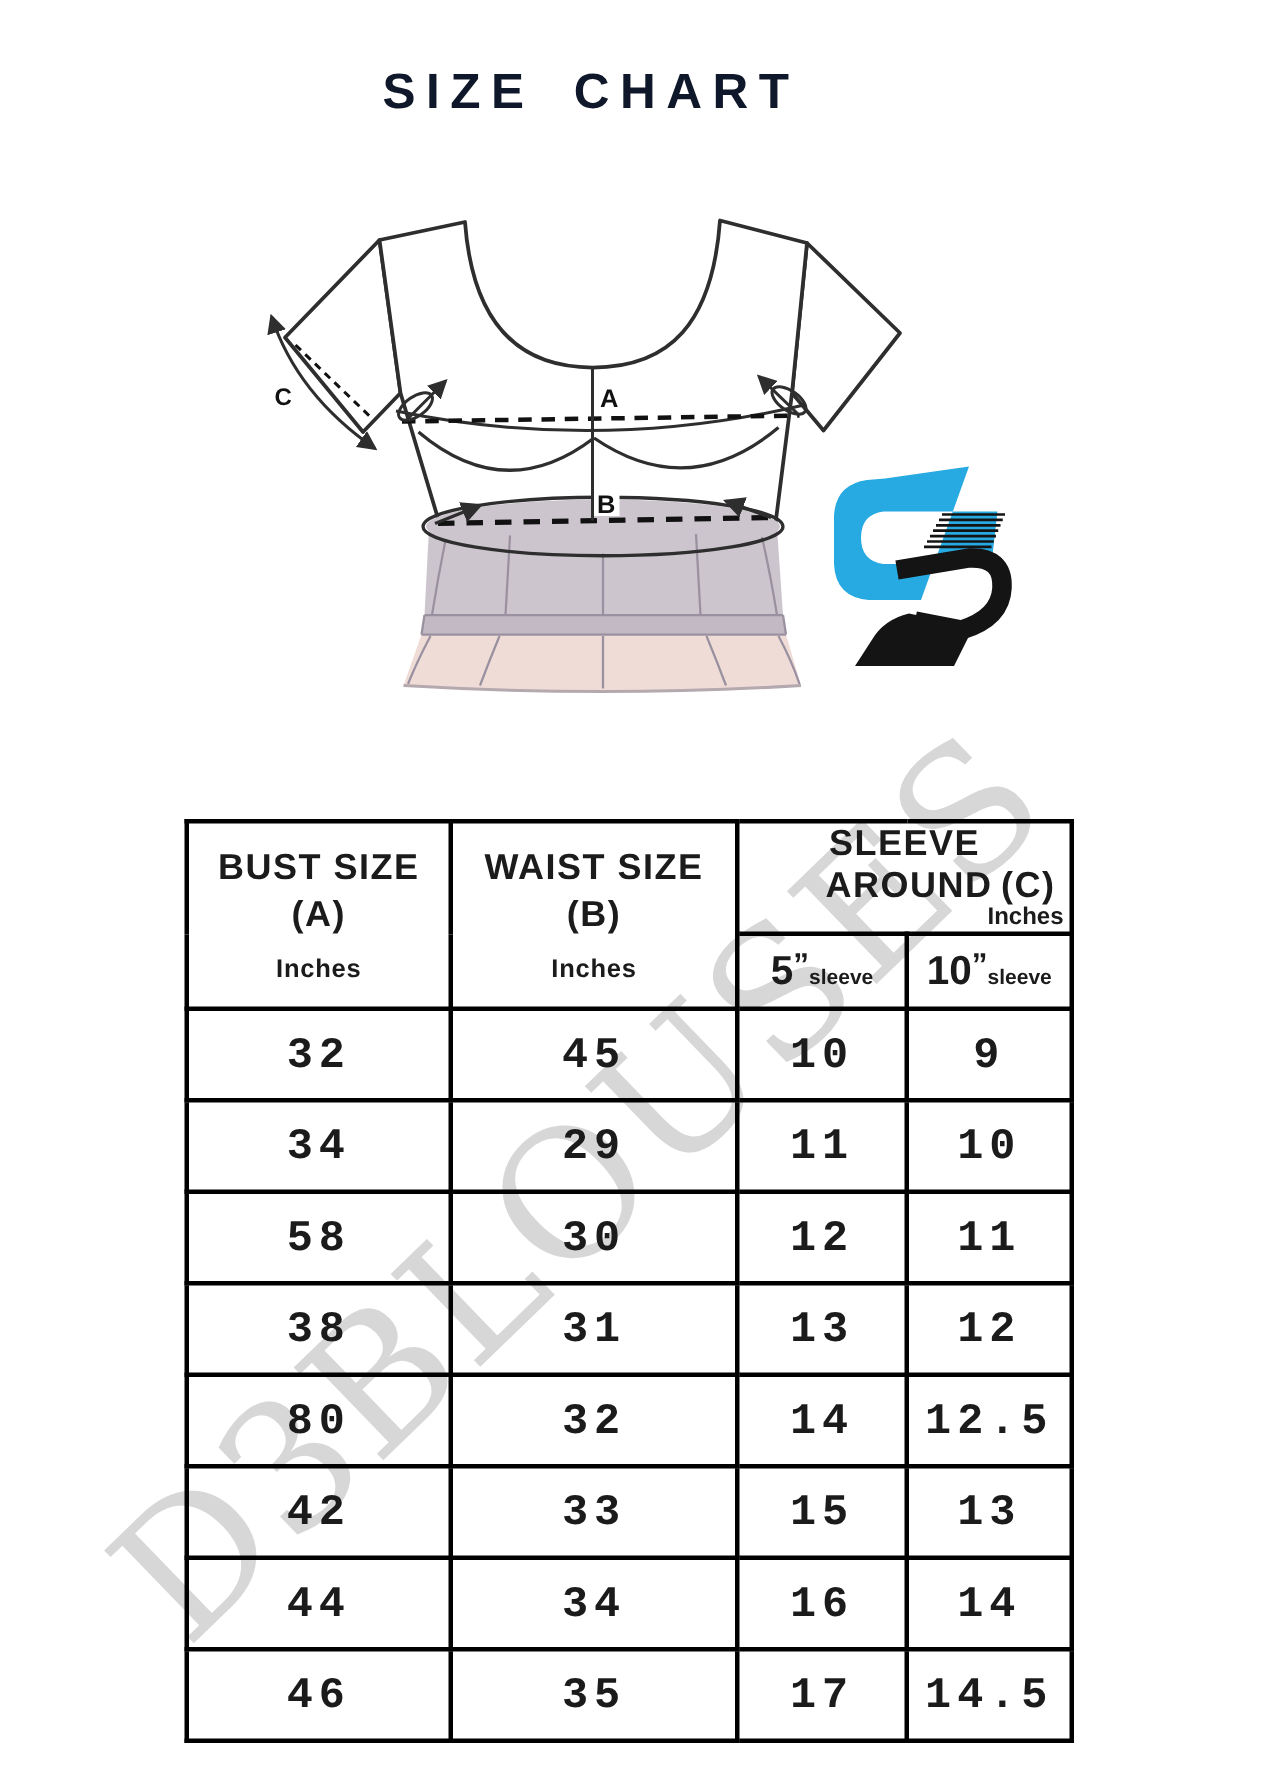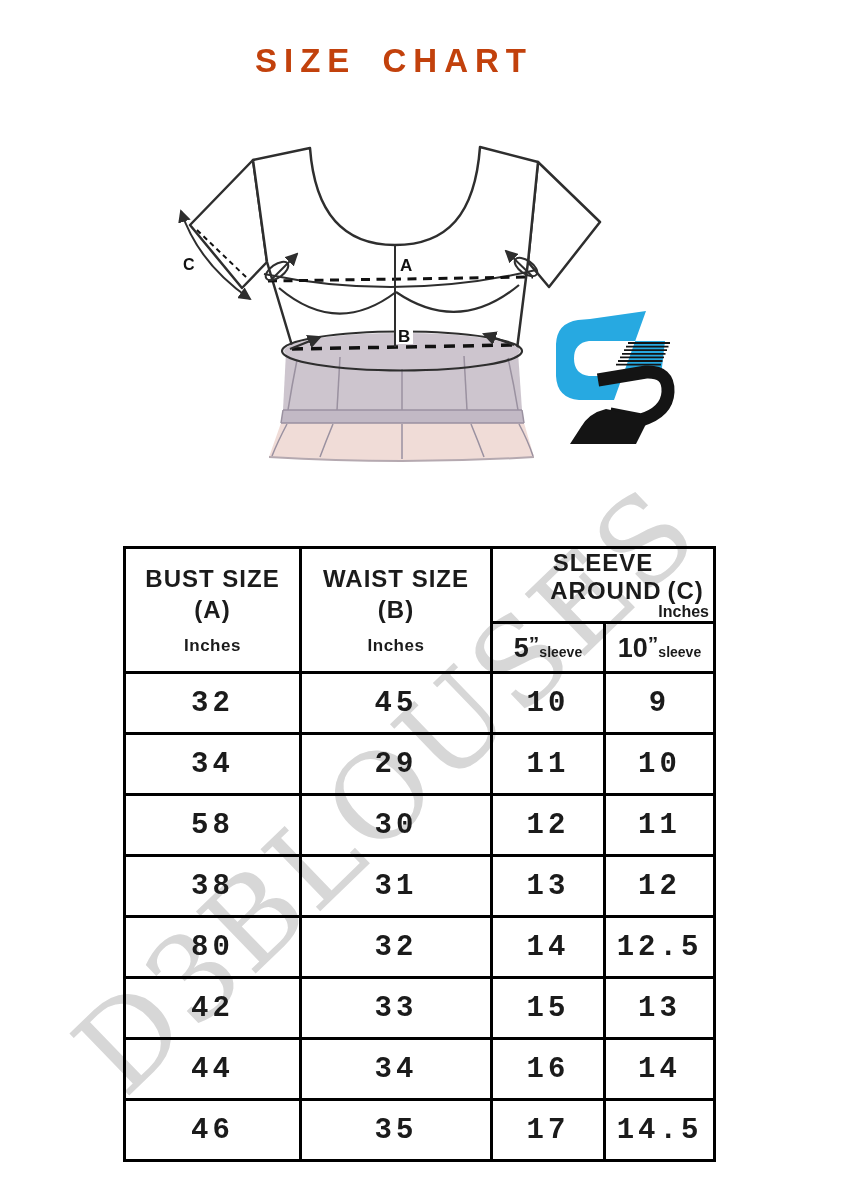--- a/index.html
+++ b/index.html
@@ -2,21 +2,21 @@
 <html><head>
 <meta charset="utf-8">
 <style>
   html,body{margin:0;padding:0;}
   body{
     width:850px;height:1191px;background:#ffffff;position:relative;overflow:hidden;
     font-family:"Liberation Sans", sans-serif;color:#1b1b1b;
   }
   .title{
     position:absolute;top:42px;left:0;width:788px;text-align:center;
-    font-size:33px;font-weight:bold;letter-spacing:7px;word-spacing:10px;color:#c2410c;
+    font-size:33px;font-weight:bold;letter-spacing:7px;word-spacing:10px;color:#0f172a;
   }
   .wm-layer{position:absolute;left:0;top:0;width:850px;height:1191px;z-index:0;pointer-events:none;}
   .wm-layer text{
     font-family:"DejaVu Serif","Liberation Serif",serif;
     font-size:118px;letter-spacing:3px;
   }
   .figure{position:absolute;left:150px;top:115px;z-index:1;}
   .figure text{font-family:"Liberation Sans",sans-serif;font-weight:bold;fill:#111;}
   table.size-chart{
     position:absolute;left:123px;top:546px;z-index:1;

